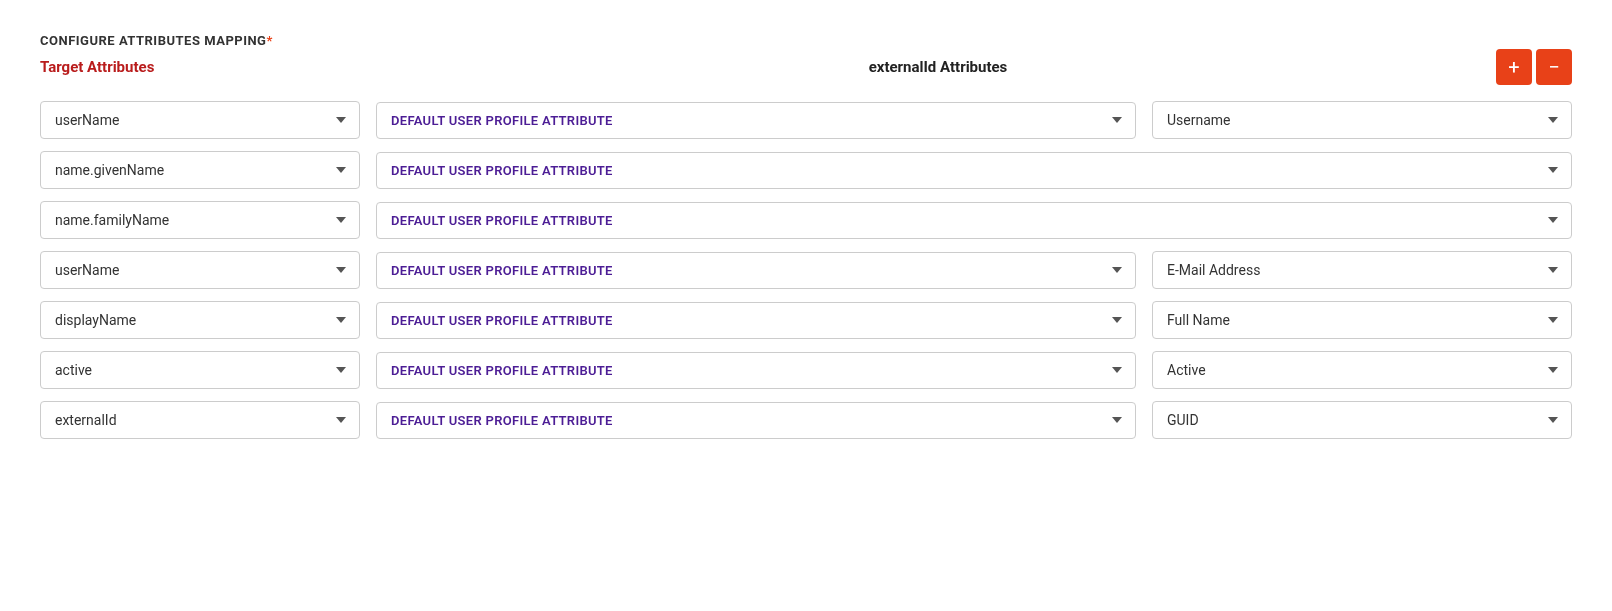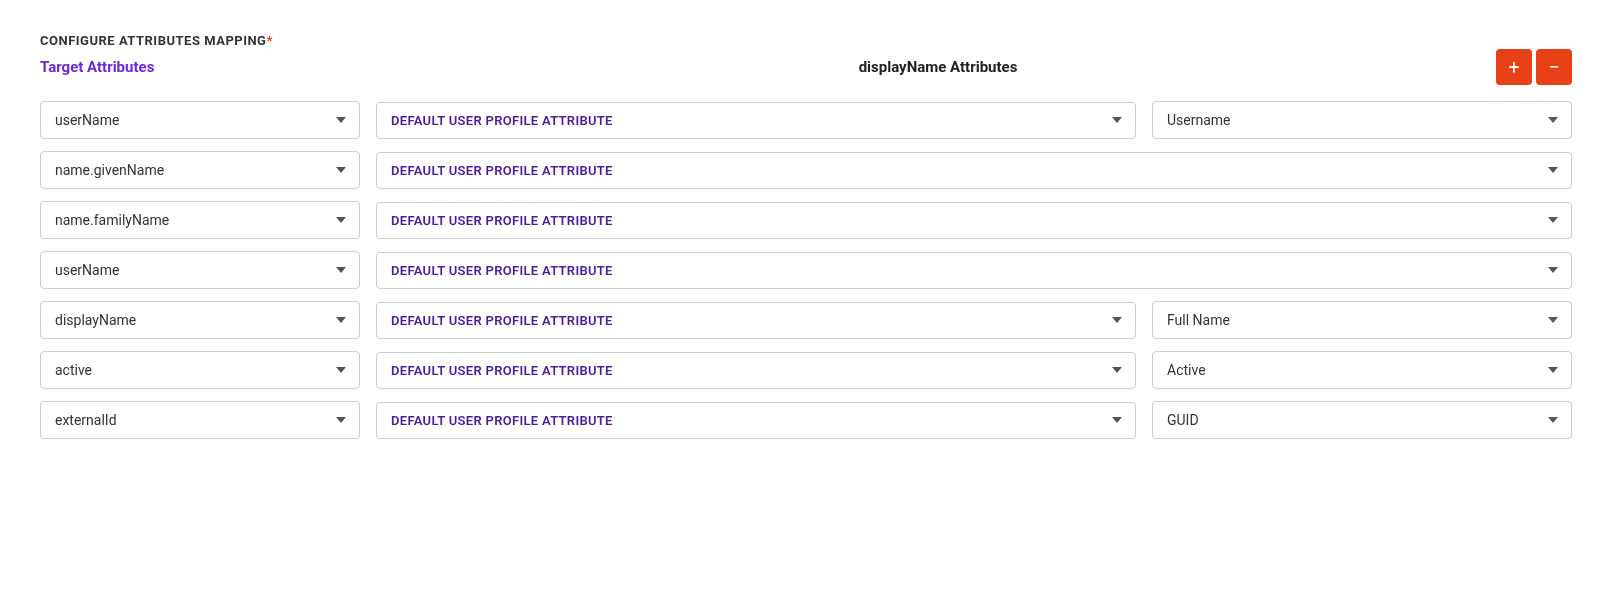--- a/index.html
+++ b/index.html
@@ -32,21 +32,21 @@
       display: flex;
       align-items: center;
       margin-bottom: 16px;
       padding-left: 0;
     }
 
     .col-target {
       width: 340px;
       font-size: 15px;
       font-weight: 700;
-      color: #6d28d9;
+      color: #b91c1c;
     }
 
     .col-miniorange {
       flex: 1;
       text-align: center;
       font-size: 15px;
       font-weight: 700;
       color: #222;
     }
 
@@ -149,21 +149,21 @@
 <body>
 
 <div>
   <span class="page-title">
     <span>CONFIGURE ATTRIBUTES MAPPING</span><span class="required">*</span>
   </span>
 </div>
 
 <div class="header-row">
   <div class="col-target">Target Attributes</div>
-  <div class="col-miniorange">displayName Attributes</div>
+  <div class="col-miniorange">externalId Attributes</div>
   <div class="header-actions">
     <button class="btn-add">+</button>
     <button class="btn-remove">−</button>
   </div>
 </div>
 
 <div id="mapping-rows">
     <div class="mapping-row">
       <div class="select-wrapper select-target">
         <select><option value="userName">userName</option><option value="name.givenName">name.givenName</option><option value="name.familyName">name.familyName</option><option value="emails[type eq &quot;work&quot;].value">emails[type eq "work"].value</option><option value="displayName">displayName</option><option value="active">active</option><option value="externalId">externalId</option></select>
@@ -183,20 +183,23 @@
       <div class="select-wrapper select-target">
         <select><option value="userName">userName</option><option value="name.givenName">name.givenName</option><option value="name.familyName" selected="">name.familyName</option><option value="emails[type eq &quot;work&quot;].value">emails[type eq "work"].value</option><option value="displayName">displayName</option><option value="active">active</option><option value="externalId">externalId</option></select>
       </div>
       <div class="middle-select-wrapper"><select><option value="DEFAULT USER PROFILE ATTRIBUTE">DEFAULT USER PROFILE ATTRIBUTE</option></select></div>
     </div>
     <div class="mapping-row">
       <div class="select-wrapper select-target">
         <select><option value="userName">userName</option><option value="name.givenName">name.givenName</option><option value="name.familyName">name.familyName</option><option value="emails[type eq &quot;work&quot;].value">emails[type eq "work"].value</option><option value="displayName">displayName</option><option value="active">active</option><option value="externalId">externalId</option></select>
       </div>
       <div class="middle-select-wrapper"><select><option value="DEFAULT USER PROFILE ATTRIBUTE">DEFAULT USER PROFILE ATTRIBUTE</option></select></div>
+      <div class="select-wrapper select-right">
+        <select><option value="Username">Username</option><option value="First Name">First Name</option><option value="Last Name">Last Name</option><option value="E-Mail Address" selected="">E-Mail Address</option><option value="Full Name">Full Name</option><option value="Active">Active</option><option value="GUID">GUID</option></select>
+      </div>
     </div>
     <div class="mapping-row">
       <div class="select-wrapper select-target">
         <select><option value="userName">userName</option><option value="name.givenName">name.givenName</option><option value="name.familyName">name.familyName</option><option value="emails[type eq &quot;work&quot;].value">emails[type eq "work"].value</option><option value="displayName" selected="">displayName</option><option value="active">active</option><option value="externalId">externalId</option></select>
       </div>
       <div class="middle-select-wrapper"><select><option value="DEFAULT USER PROFILE ATTRIBUTE">DEFAULT USER PROFILE ATTRIBUTE</option></select></div>
       <div class="select-wrapper select-right">
         <select><option value="Username">Username</option><option value="First Name">First Name</option><option value="Last Name">Last Name</option><option value="E-Mail Address">E-Mail Address</option><option value="Full Name" selected="">Full Name</option><option value="Active">Active</option><option value="GUID">GUID</option></select>
       </div>
     </div>

